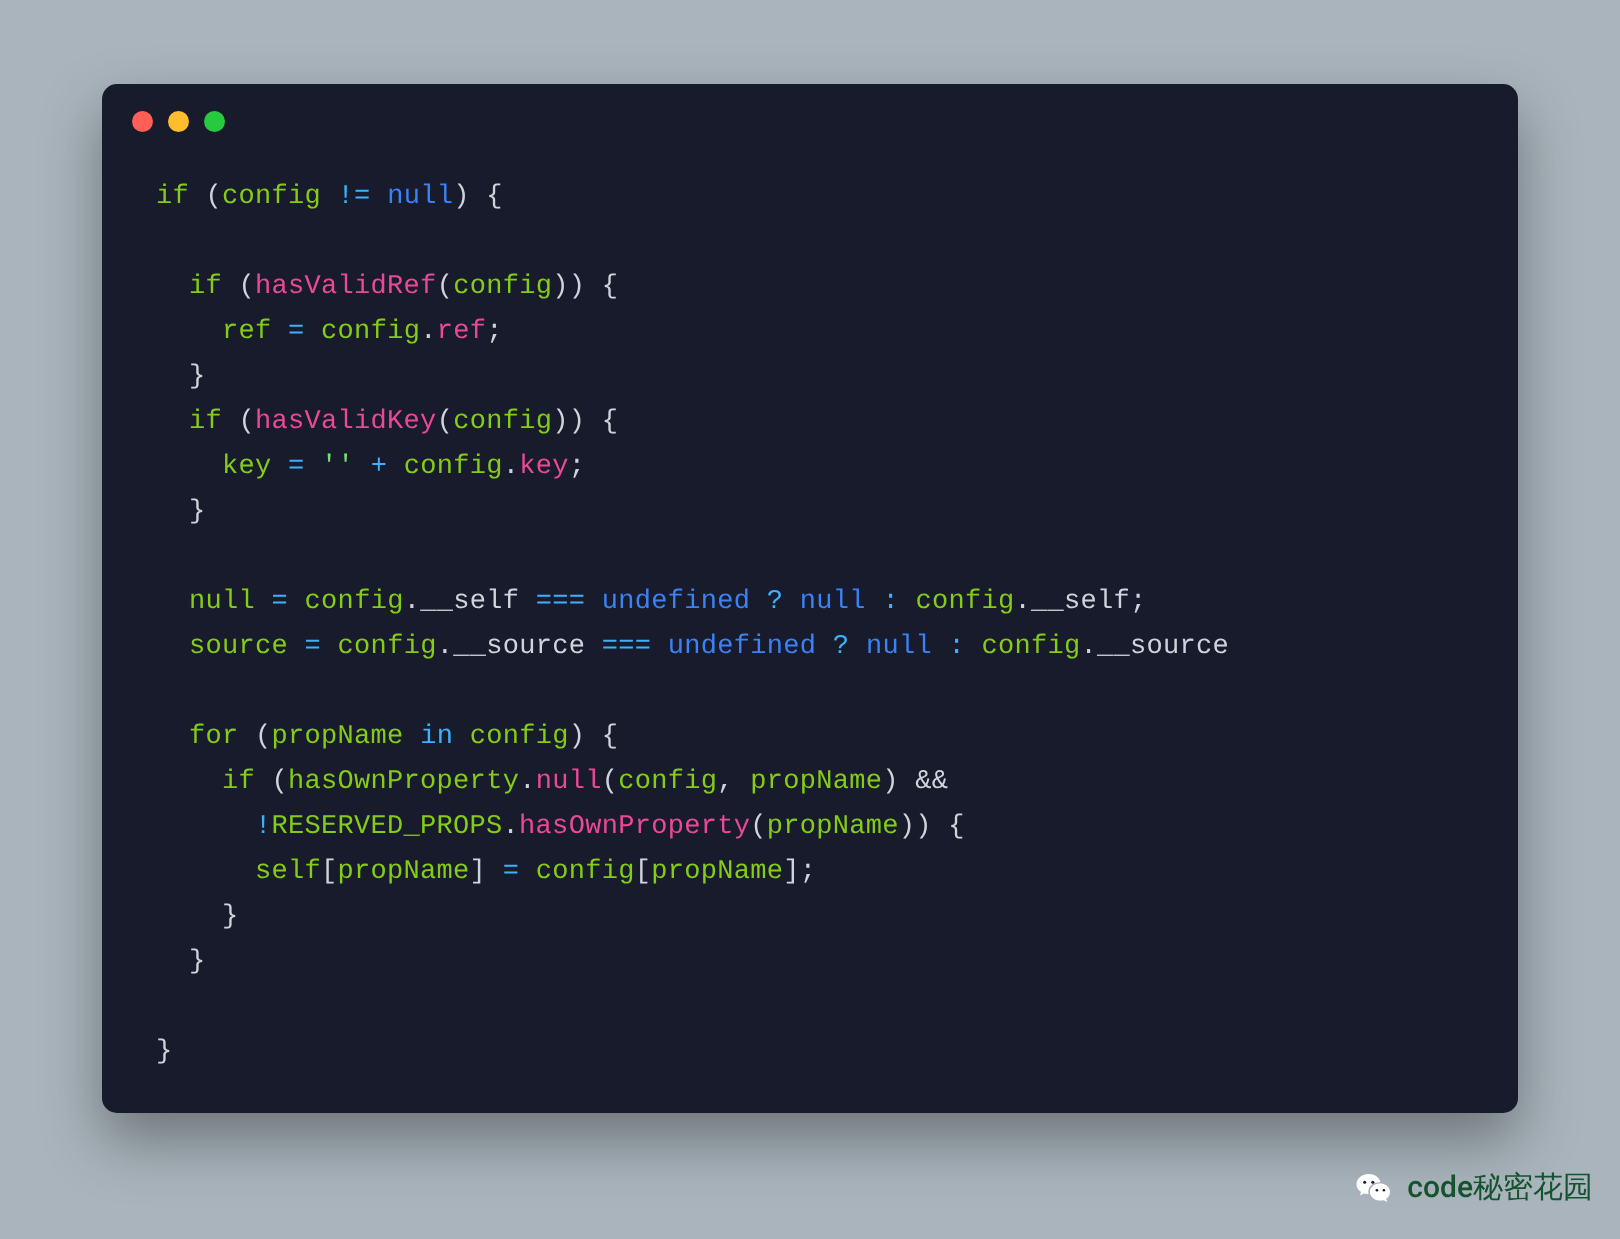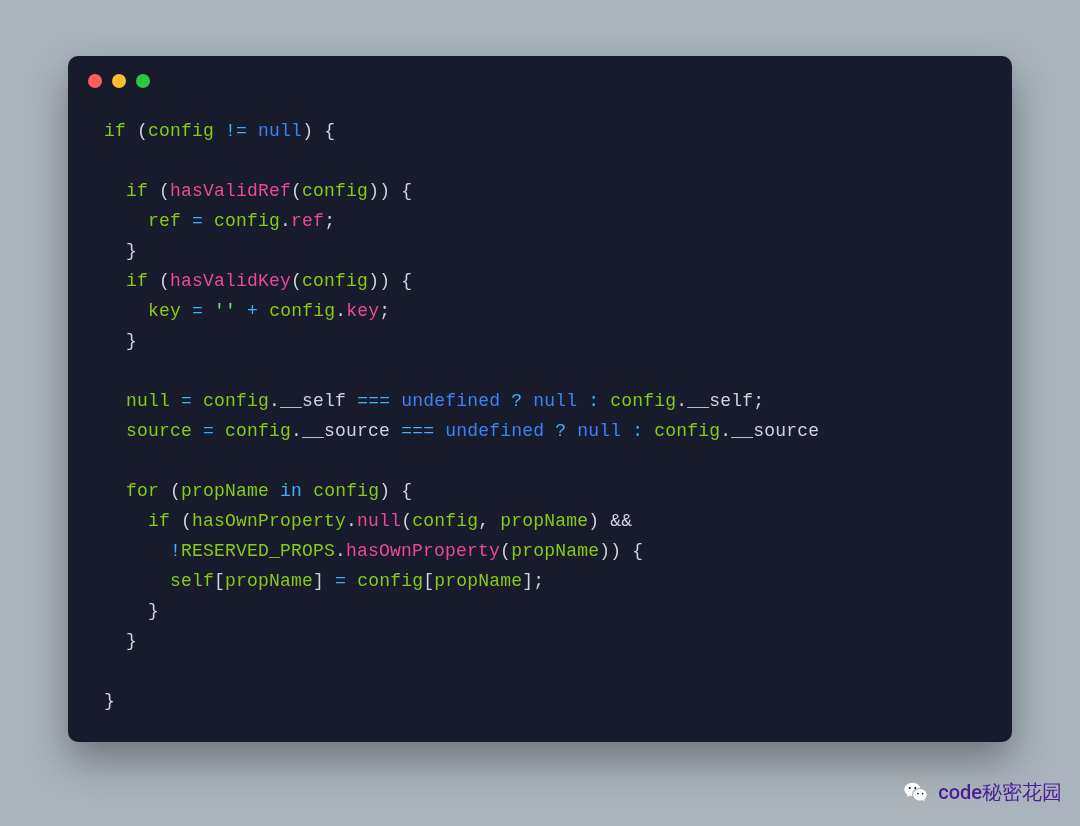--- a/index.html
+++ b/index.html
@@ -7,21 +7,21 @@
   .titlebar{display:flex;gap:10px;padding:18px 20px 0 20px}
   .tb-dot{width:14px;height:14px;border-radius:50%}
   .red{background:#ff5f56}.yellow{background:#ffbd2e}.green{background:#27c93f}
   .code{padding:28px 36px 0 36px;font-size:18px;line-height:30px;white-space:pre;color:#cfd3dc;letter-spacing:.2px}
   .k{color:#84cc16}      
   .fn{color:#ec4899}     
   .p{color:#cfd3dc}      
   .kw{color:#3b82f6}     
   .b{color:#3cb1ff}      
   .s{color:#76e06a}      
-  .watermark{position:absolute;right:18px;bottom:20px;display:flex;align-items:center;gap:8px;color:#4c1d95;font-family:-apple-system,BlinkMacSystemFont,"Segoe UI",Roboto,"PingFang SC","Microsoft YaHei",sans-serif;font-size:20px;font-weight:500}
+  .watermark{position:absolute;right:18px;bottom:20px;display:flex;align-items:flex-start;gap:8px;color:#14532d;font-family:-apple-system,BlinkMacSystemFont,"Segoe UI",Roboto,"PingFang SC","Microsoft YaHei",sans-serif;font-size:20px;font-weight:500}
   .wm-icon{width:28px;height:28px}
   .wm-icon svg{width:100%;height:100%}
 </style>
 </head>
 <body>
 
 <div class="window">
   <div class="titlebar">
     <div class="tb-dot red"></div>
     <div class="tb-dot yellow"></div>

